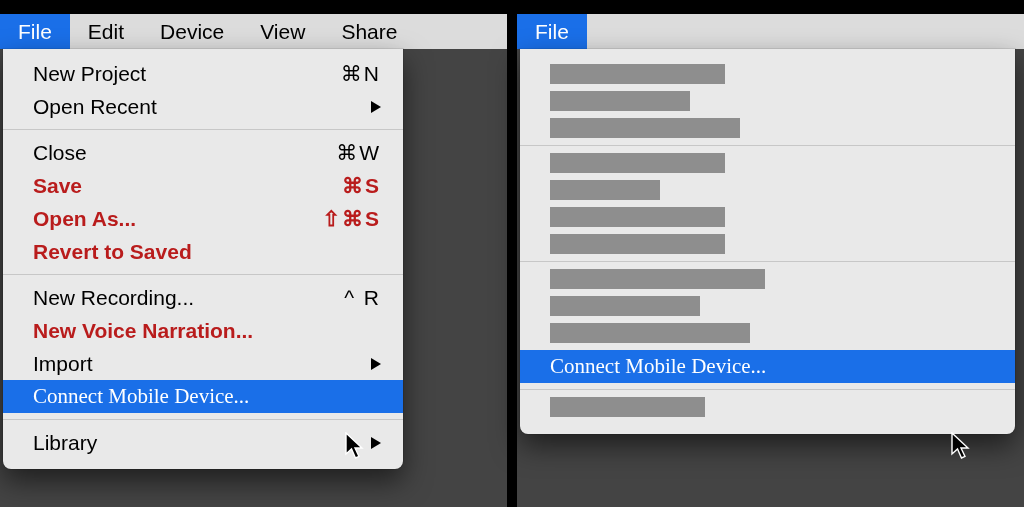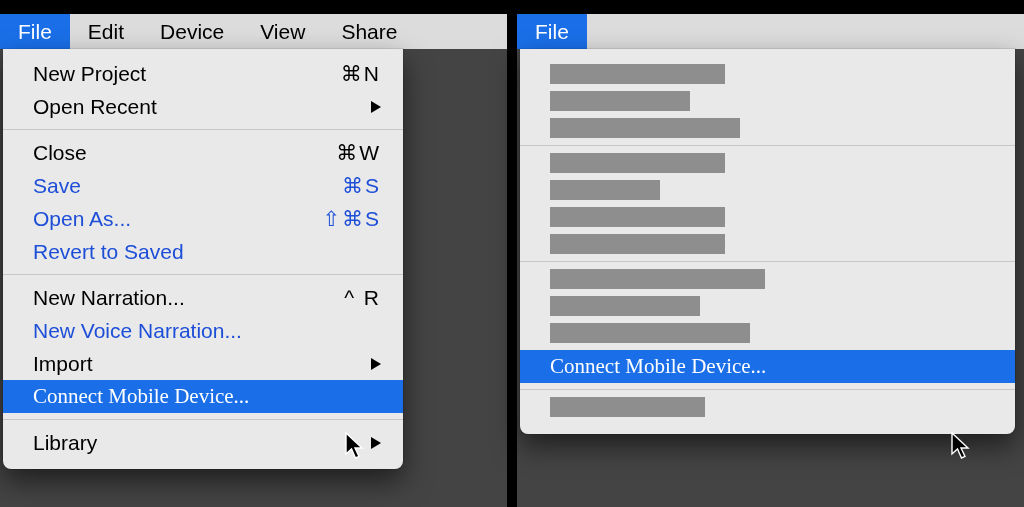--- a/index.html
+++ b/index.html
@@ -4,21 +4,21 @@
 <style>
   html,body{margin:0;padding:0;width:1024px;height:507px;background:#000;overflow:hidden;font-family:-apple-system,"Helvetica Neue",Arial,sans-serif;-webkit-font-smoothing:antialiased;}
   .panel{position:absolute;top:14px;bottom:0;background:#444;text-align:center;}
   .panel.left{left:0;width:507px;}
   .panel.right{right:0;width:507px;}
   .menubar{display:flex;align-items:stretch;height:35px;background:#dcdcdc;}
   .menubar .mitem{display:flex;align-items:center;padding:0 18px;font-size:21px;color:#000;cursor:default;}
   .menubar .mitem.sel{background:#1a6fe8;color:#fff;}
   .dropdown{position:absolute;left:3px;top:35px;width:400px;background:#e9e9e9;box-shadow:0 12px 28px rgba(0,0,0,0.55),0 0 0 1px rgba(0,0,0,.08);border-radius:0 0 8px 8px;padding:8px 0 10px;}
   .row{position:relative;display:flex;align-items:center;justify-content:space-between;height:33px;padding:0 22px 0 30px;font-size:21px;color:#000;cursor:default;}
-  .row.disabled{color:#1d4ed8;}
+  .row.disabled{color:#b91c1c;font-weight:bold;}
   .row.hi{background:#1a6fe8;color:#fff;font-family:Liberation Serif, serif;}
   .row .label{white-space:nowrap;}
   .row .sc{font-family:-apple-system,"Helvetica Neue",Arial;font-size:21px;letter-spacing:2px;color:inherit;}
   .row .arrow{width:0;height:0;border-left:10px solid #000;border-top:6px solid transparent;border-bottom:6px solid transparent;}
   .sep{height:1px;background:#c7c7c7;margin:6px 0;}
   
   .dropdown.sk{left:3px;width:495px;}
   .skbar{height:20px;background:#8e8e8e;border-radius:0;margin:7px 0 7px 30px;}
   
   .cursor{position:absolute;width:20px;height:28px;pointer-events:none;}
@@ -55,21 +55,21 @@
       </div>
       <div class="row disabled">
         <span class="label">Open As...</span>
         <span class="sc">⇧⌘S</span>
       </div>
       <div class="row disabled">
         <span class="label">Revert to Saved</span>
       </div>
       <div class="sep"></div>
       <div class="row">
-        <span class="label">New Narration...</span>
+        <span class="label">New Recording...</span>
         <span class="sc">^ R</span>
       </div>
       <div class="row disabled">
         <span class="label">New Voice Narration...</span>
       </div>
       <div class="row">
         <span class="label">Import</span>
         <span class="arrow"></span>
       </div>
       <div class="row hi">

